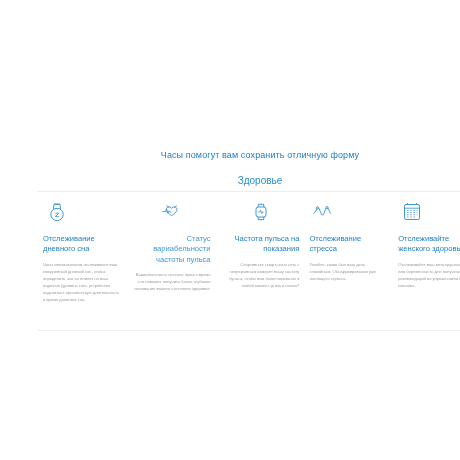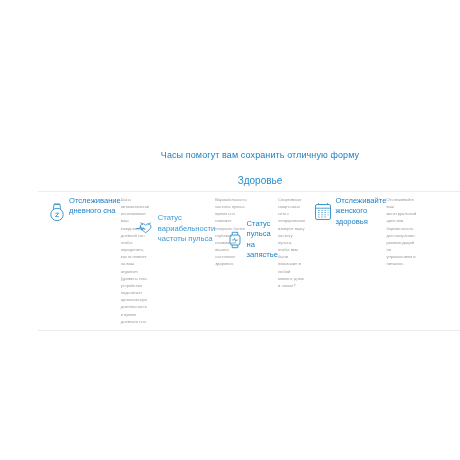--- a/index.html
+++ b/index.html
@@ -44,20 +44,21 @@
     top: 196px; left: 8px;
     width: 444px;
     display: flex;
     flex-direction: row;
     align-items: flex-start;
   }
   .card {
     width: 88.8px;
     padding: 0 5px;
     display: flex;
+    flex-direction: column;
     align-items: flex-start;
   }
   .icon {
     width: 24px; height: 24px;
     margin: 4px 0 10px 2px;
     display: block;
   }
   .icon svg { display: block; }
   .card-title {
     font-size: 7.6px;
@@ -66,21 +67,21 @@
     margin-bottom: 6px;
   }
   .card-title.c0, .card-title.c2, .card-title.c3, .card-title.c4 { color: #1b7fc4; }
   .card-title.c1 { color: #3a9ad4; }
   .card-body {
     font-size: 4.1px;
     line-height: 1.75;
     color: #9a9a9a;
   }
   .card.center .card-title,
-  .card.center .card-body { text-align: left; }
+  .card.center .card-body { text-align: right; }
   .card.center { align-items: center; }
 </style>
 </head>
 <body>
 
 <div class="page">
 
   <div class="headline">Часы помогут вам сохранить отличную форму</div>
   <div class="subhead">Здоровье</div>
 
@@ -116,24 +117,35 @@
 
     <div class="card center">
       <span class="icon">
         <svg viewBox="0 0 24 24" width="24" height="24" fill="none" stroke="#2a8ccc" stroke-width="0.9">
           <rect x="7" y="7" width="10" height="10" rx="2.2"></rect>
           <path d="M9.2 7V4.3h5.6V7"></path>
           <path d="M9.2 17v2.7h5.6V17"></path>
           <path d="M9.3 12h1.4l0.9-1.6 1.1 3 0.9-1.4h1.1" stroke-width="0.8"></path>
         </svg>
       </span>
-      <div class="card-title c2">Статус пульса на запястье</div>
+      <div class="card-title c2">Частота пульса на показания</div>
       <div class="card-body">Спортивные смарт-часы сеть с непрерывным измерят вашу частоту пульса, чтобы вам были показания в любой момент, днем и ночью?</div>
     </div>
 
+    <div class="card">
+      <span class="icon">
+        <svg viewBox="0 0 24 24" width="24" height="24" fill="none" stroke="#2a8ccc" stroke-width="0.9">
+          <path d="M2.5 13.5c2-0.2 2.6-5.6 4.6-5.6s2.4 7.2 4.4 7.2 2.4-7.6 4.4-7.6 2.2 5.9 4.2 6"></path>
+          <circle cx="6.6" cy="8" r="1.1" fill="#ffffff"></circle>
+          <circle cx="16" cy="7.7" r="1.1" fill="#ffffff"></circle>
+        </svg>
+      </span>
+      <div class="card-title c3">Отслеживание стресса</div>
+      <div class="card-body">Узнайте, какие был ваш день спокойным. Обнаружировании уже поглощать стресса.</div>
+    </div>
 
     <div class="card">
       <span class="icon">
         <svg viewBox="0 0 24 24" width="24" height="24" fill="none" stroke="#2a8ccc" stroke-width="0.9">
           <rect x="4.5" y="4.5" width="15" height="15" rx="1.6"></rect>
           <path d="M4.5 8.2h15" stroke-width="0.8"></path>
           <g stroke-width="0.7">
             <path d="M7 10.4h1.6M10.2 10.4h1.6M13.4 10.4h1.6M16.6 10.4h0.9"></path>
             <path d="M7 12.6h1.6M10.2 12.6h1.6M13.4 12.6h1.6M16.6 12.6h0.9"></path>
             <path d="M7 14.8h1.6M10.2 14.8h1.6M13.4 14.8h1.6M16.6 14.8h0.9"></path>

